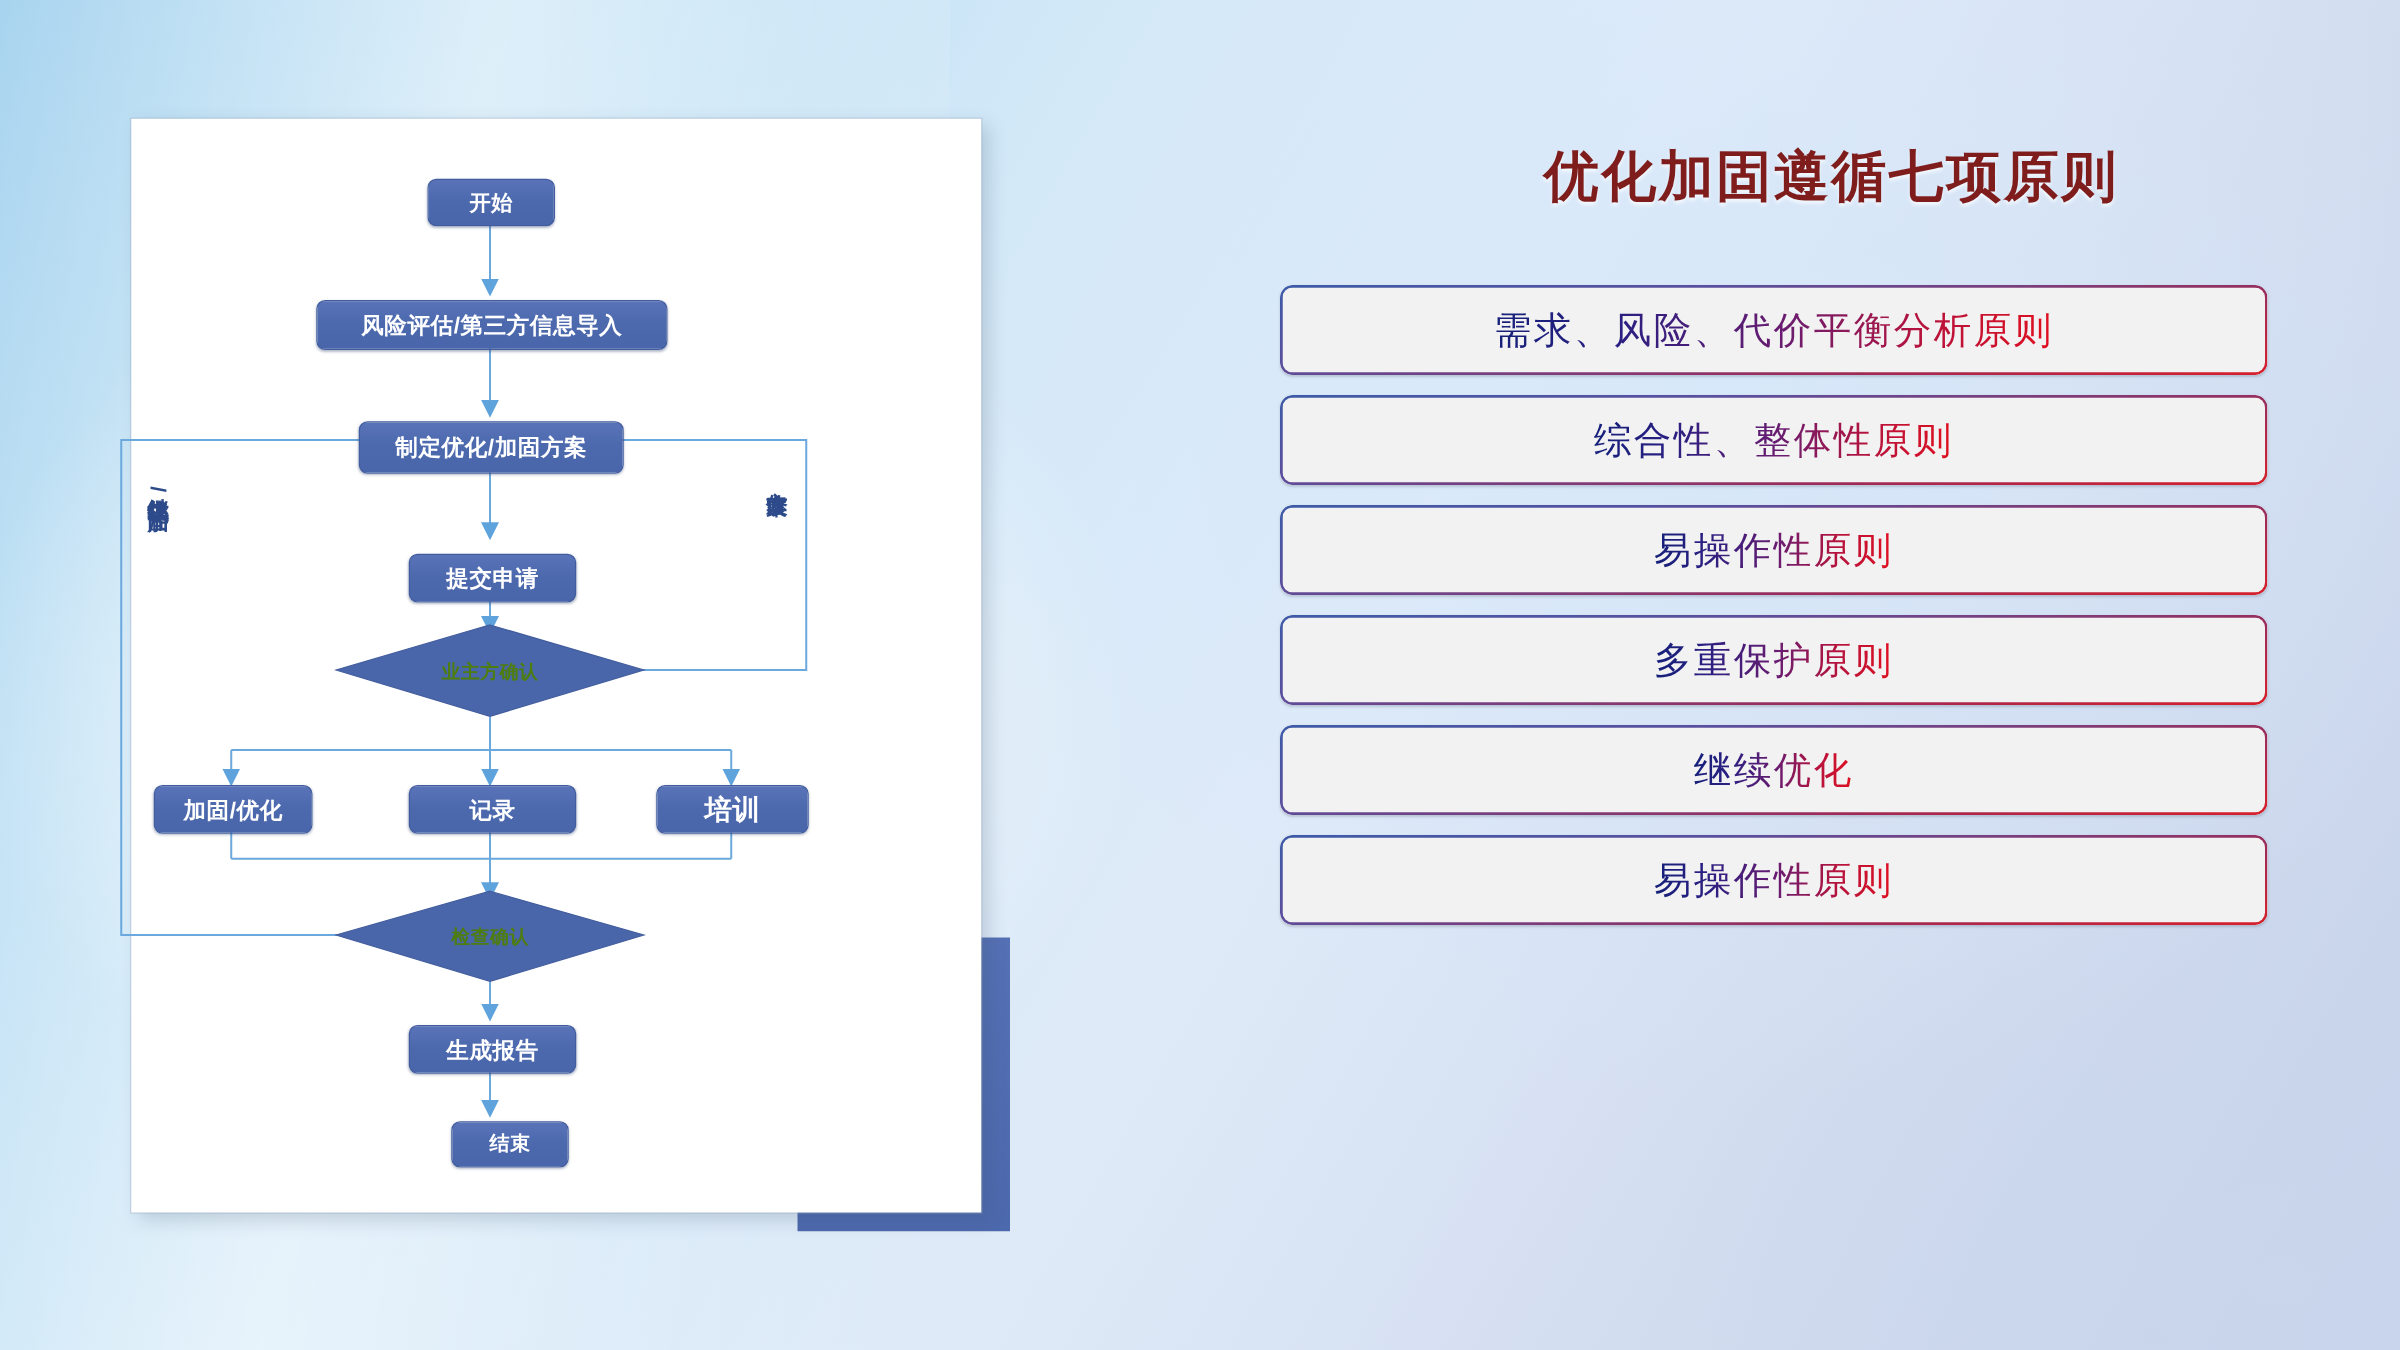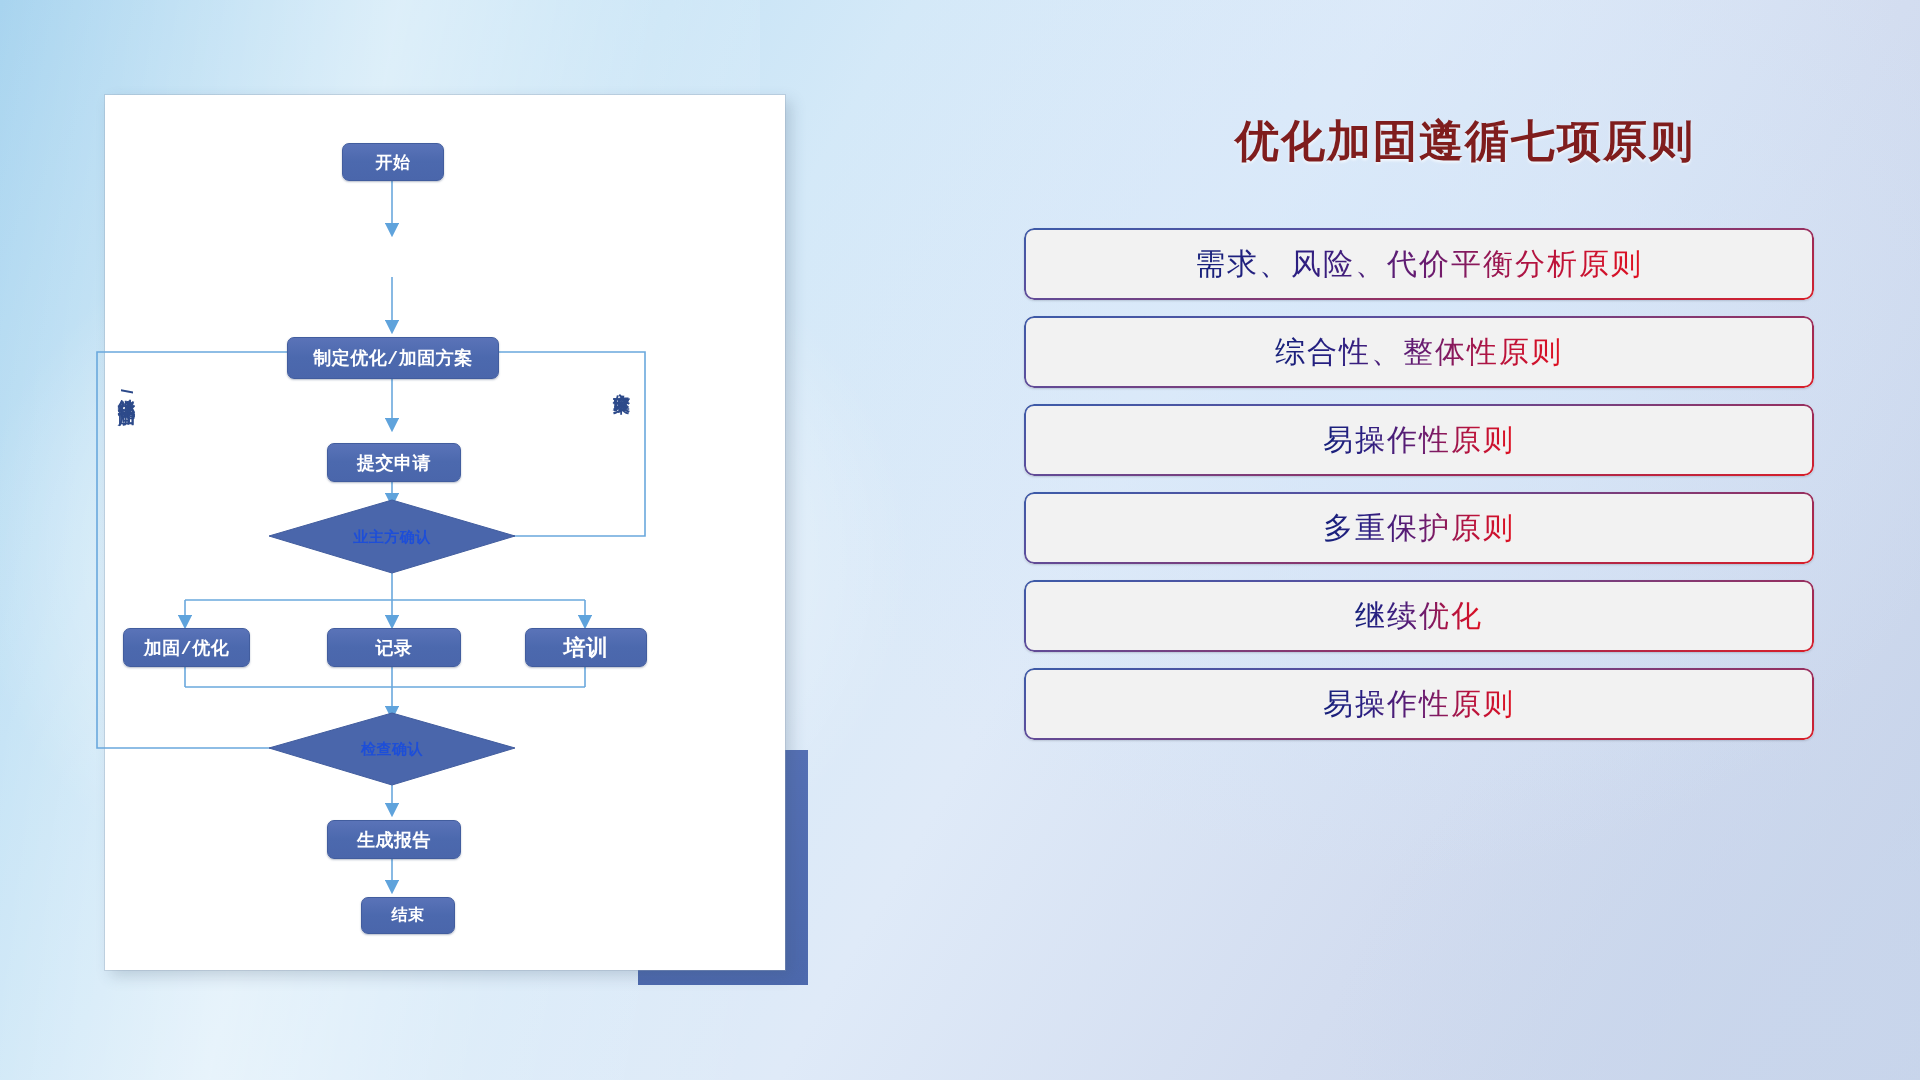--- a/index.html
+++ b/index.html
@@ -25,25 +25,25 @@
   #accent-rect{position:absolute;left:638px;top:750px;width:170px;height:235px;
      background:linear-gradient(180deg,#5570b4,#4d69ad);}
   #card{position:absolute;left:105px;top:95px;width:680px;height:875px;
      background:#ffffff;
      box-shadow:0 0 0 1px rgba(150,165,185,.35), 6px 6px 14px rgba(60,80,110,.22);}
 
   
   #flow{position:absolute;left:105px;top:95px;width:680px;height:875px;}
 
   .fnode{position:absolute;display:flex;align-items:center;justify-content:center;
-    color:#ffffff;font-weight:bold;white-space:nowrap;letter-spacing:.5px;font-family:Liberation Mono, monospace;}
+    color:#ffffff;font-weight:bold;white-space:nowrap;letter-spacing:.5px;}
   .fbox{background:linear-gradient(180deg,#5a73b8 0%,#4c69ae 48%,#4a66ab 100%);
     border-radius:7px;border:1px solid #425d9e;
     box-shadow:0 1px 2px rgba(40,60,100,.35);}
-  .fdia{color:#1d4ed8;}
+  .fdia{color:#4d7c0f;}
   .flabel{position:absolute;color:#2d4a8a;font-weight:bold;
     writing-mode:vertical-rl;text-orientation:upright;letter-spacing:1px;}
   .flabel.slash{writing-mode:vertical-rl;text-orientation:mixed;}
 
   
   #right{position:absolute;left:1010px;top:0;width:910px;height:1080px;}
   #rtitle{position:absolute;left:0;top:112px;width:910px;text-align:center;
     font-size:44px;font-weight:bold;color:#7f1d1d;letter-spacing:2px;
     text-shadow:0 2px 3px rgba(255,255,255,.7);}
   #plist{position:absolute;left:14px;top:228px;width:790px;}
@@ -110,20 +110,21 @@
 
     <polygon points="287,405 410,441 287,478 164,441" fill="#4a66ab" stroke="#425d9e" stroke-width="1"></polygon>
     <polygon points="287,618 410,653 287,690 164,653" fill="#4a66ab" stroke="#425d9e" stroke-width="1"></polygon>
   </svg>
 
   <div class="fnode fdia" style="left:207px;top:428px;width:160px;height:28px;font-size:15px">业主方确认</div>
   <div class="fnode fdia" style="left:207px;top:640px;width:160px;height:28px;font-size:15px">检查确认</div>
 
   <div class="fnode fbox" style="left:237px;top:48px;width:100px;height:36px;font-size:17px">开始</div>
 
+  <div class="fnode fbox" style="left:148px;top:145px;width:279px;height:38px;font-size:18px">风险评估/第三方信息导入</div>
 
   <div class="fnode fbox" style="left:182px;top:242px;width:210px;height:40px;font-size:18px">制定优化/加固方案</div>
 
   <div class="fnode fbox" style="left:222px;top:348px;width:132px;height:37px;font-size:18px">提交申请</div>
 
   <div class="fnode fbox" style="left:18px;top:533px;width:125px;height:37px;font-size:18px">加固/优化</div>
 
   <div class="fnode fbox" style="left:222px;top:533px;width:132px;height:37px;font-size:18px">记录</div>
 
   <div class="fnode fbox" style="left:420px;top:533px;width:120px;height:37px;font-size:22px">培训</div>

